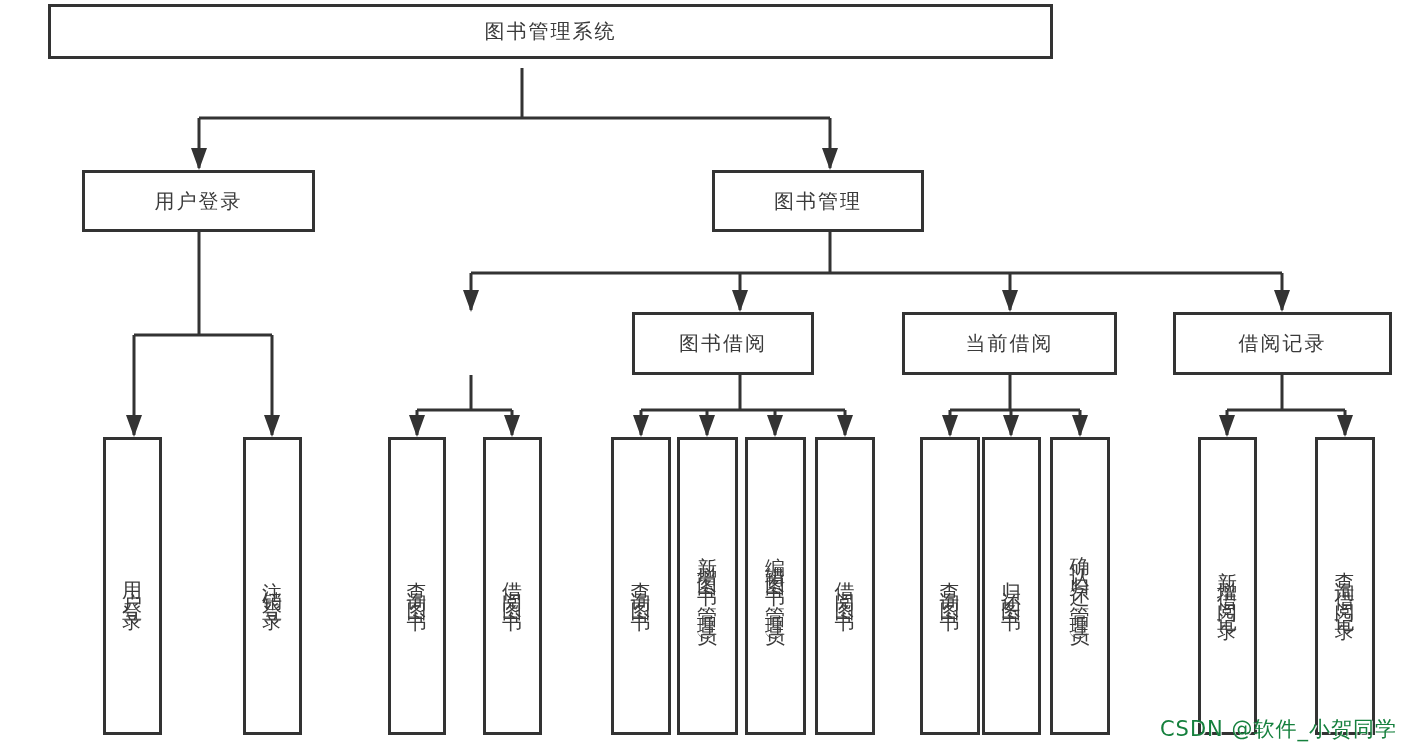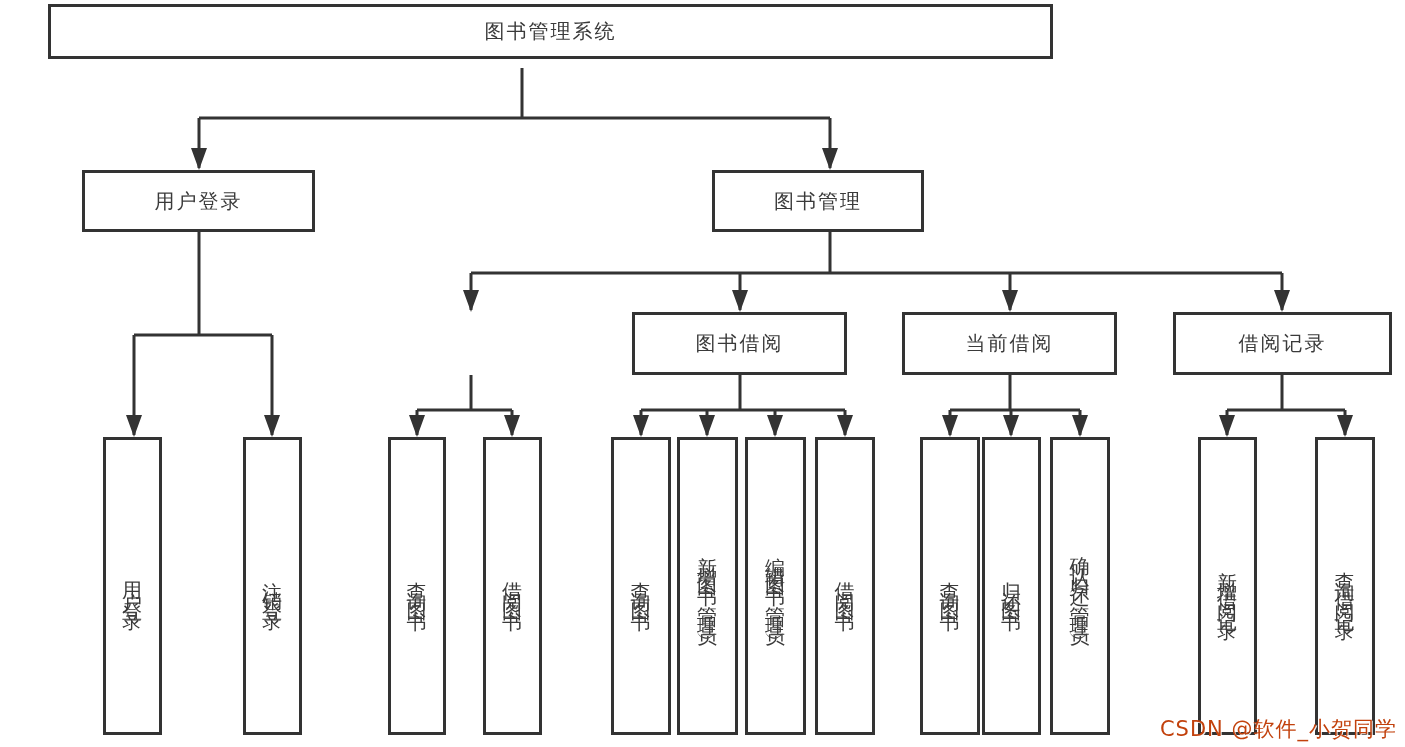--- a/index.html
+++ b/index.html
@@ -28,21 +28,21 @@
   .node.v .lbl{
     writing-mode:vertical-rl;
     letter-spacing:10px;
     line-height:1;
     white-space:normal;
   }
   .watermark{
     position:absolute;
     right:8px;bottom:4px;
     font-size:21px;
-    color:#c2410c;
+    color:#15803d;
     text-shadow:1px 1px 0 rgba(255,255,255,0.9);
     z-index:3;
     letter-spacing:1px;
   }
 </style>
 </head>
 <body>
 
 <div class="stage">
 
@@ -91,21 +91,21 @@
     <span class="lbl">图书管理系统</span>
   </div>
 
   <div class="node" style="left:82px;top:170px;width:233px;height:62px;">
     <span class="lbl">用户登录</span>
   </div>
   <div class="node" style="left:712px;top:170px;width:212px;height:62px;">
     <span class="lbl">图书管理</span>
   </div>
 
-  <div class="node" style="left:632px;top:312px;width:215px;height:63px;">
+  <div class="node" style="left:632px;top:312px;width:182px;height:63px;">
     <span class="lbl">图书借阅</span>
   </div>
   <div class="node" style="left:1173px;top:312px;width:219px;height:63px;">
     <span class="lbl">借阅记录</span>
   </div>
   <div class="node" style="left:902px;top:312px;width:215px;height:63px;">
     <span class="lbl">当前借阅</span>
   </div>
 
   <div class="node v" style="left:103px;top:437px;width:59px;height:298px;">

